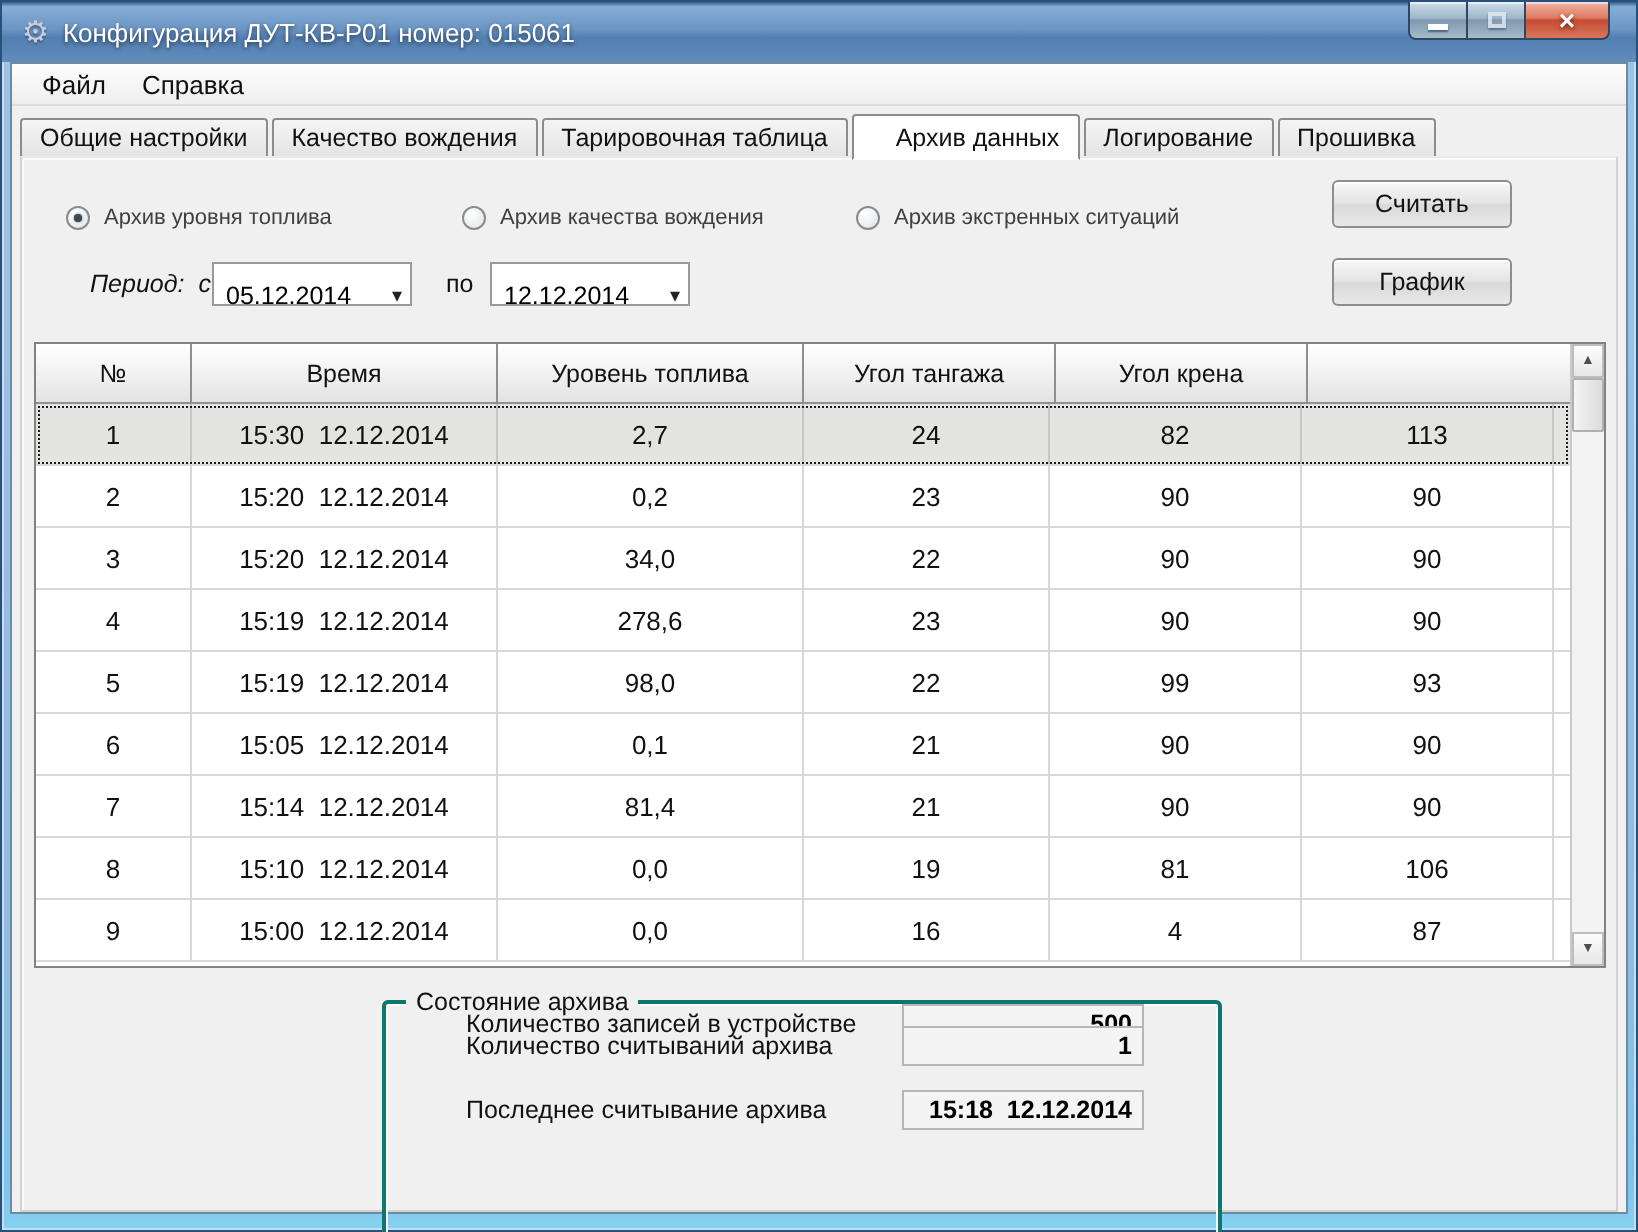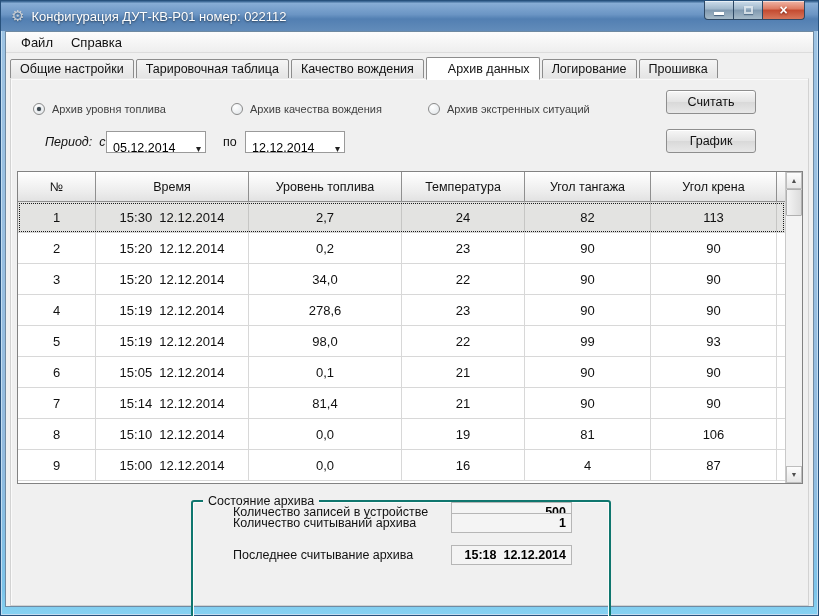--- a/index.html
+++ b/index.html
@@ -147,43 +147,43 @@
     font-size:12.5px; font-weight:bold; color:#000;
     display:flex; align-items:center; justify-content:flex-end; padding-right:5px; white-space:pre;
   }
 </style>
 </head>
 <body>
 
 <div class="window">
   <div class="titlebar">
     <span class="win-icon">⚙</span>
-    <span class="title">Конфигурация ДУТ-КВ-Р01 номер: 022112</span>
+    <span class="title">Конфигурация ДУТ-КВ-Р01 номер: 015061</span>
     <div class="caption-buttons">
       <div class="cap-btn cap-min">
         <span class="glyph-min"></span>
       </div>
       <div class="cap-btn cap-max">
         <span class="glyph-max"></span>
       </div>
       <div class="cap-btn cap-close">
         <span class="glyph-close">×</span>
       </div>
     </div>
   </div>
 
   <div class="client">
     <div class="menubar">
         <div class="menu-item">Файл</div>
         <div class="menu-item">Справка</div>
       </div>
     <div class="tabstrip">
         <div class="tab">Общие настройки</div>
+        <div class="tab">Качество вождения</div>
         <div class="tab">Тарировочная таблица</div>
-        <div class="tab">Качество вождения</div>
         <div class="tab active">Архив данных</div>
         <div class="tab">Логирование</div>
         <div class="tab">Прошивка</div>
       </div>
 
     <div class="tabpanel">
 
       <div class="radio-group" style="position:absolute; top:22px; left:0; right:0; height:16px;">
           <div class="radio-item sel" style="left: 22px;">
             <span class="radio-circle"></span>
@@ -212,21 +212,20 @@
         <span class="combo-val">12.12.2014</span>
         <span class="combo-arrow">▾</span>
       </div>
 
       <div class="grid">
         <div class="grid-main">
           <div class="thead">
               <div class="th c0">№</div>
               <div class="th c1">Время</div>
               <div class="th c2">Уровень топлива</div>
-              <div class="th c3">Температура</div>
               <div class="th c4">Угол тангажа</div>
               <div class="th c5">Угол крена</div>
               <div class="th cfill"></div>
             </div>
           <div class="tbody">
               <div class="trow selected">
                 <div class="td c0">1</div>
                 <div class="td c1">15:30  12.12.2014</div>
                 <div class="td c2">2,7</div>
                 <div class="td c3">24</div>

